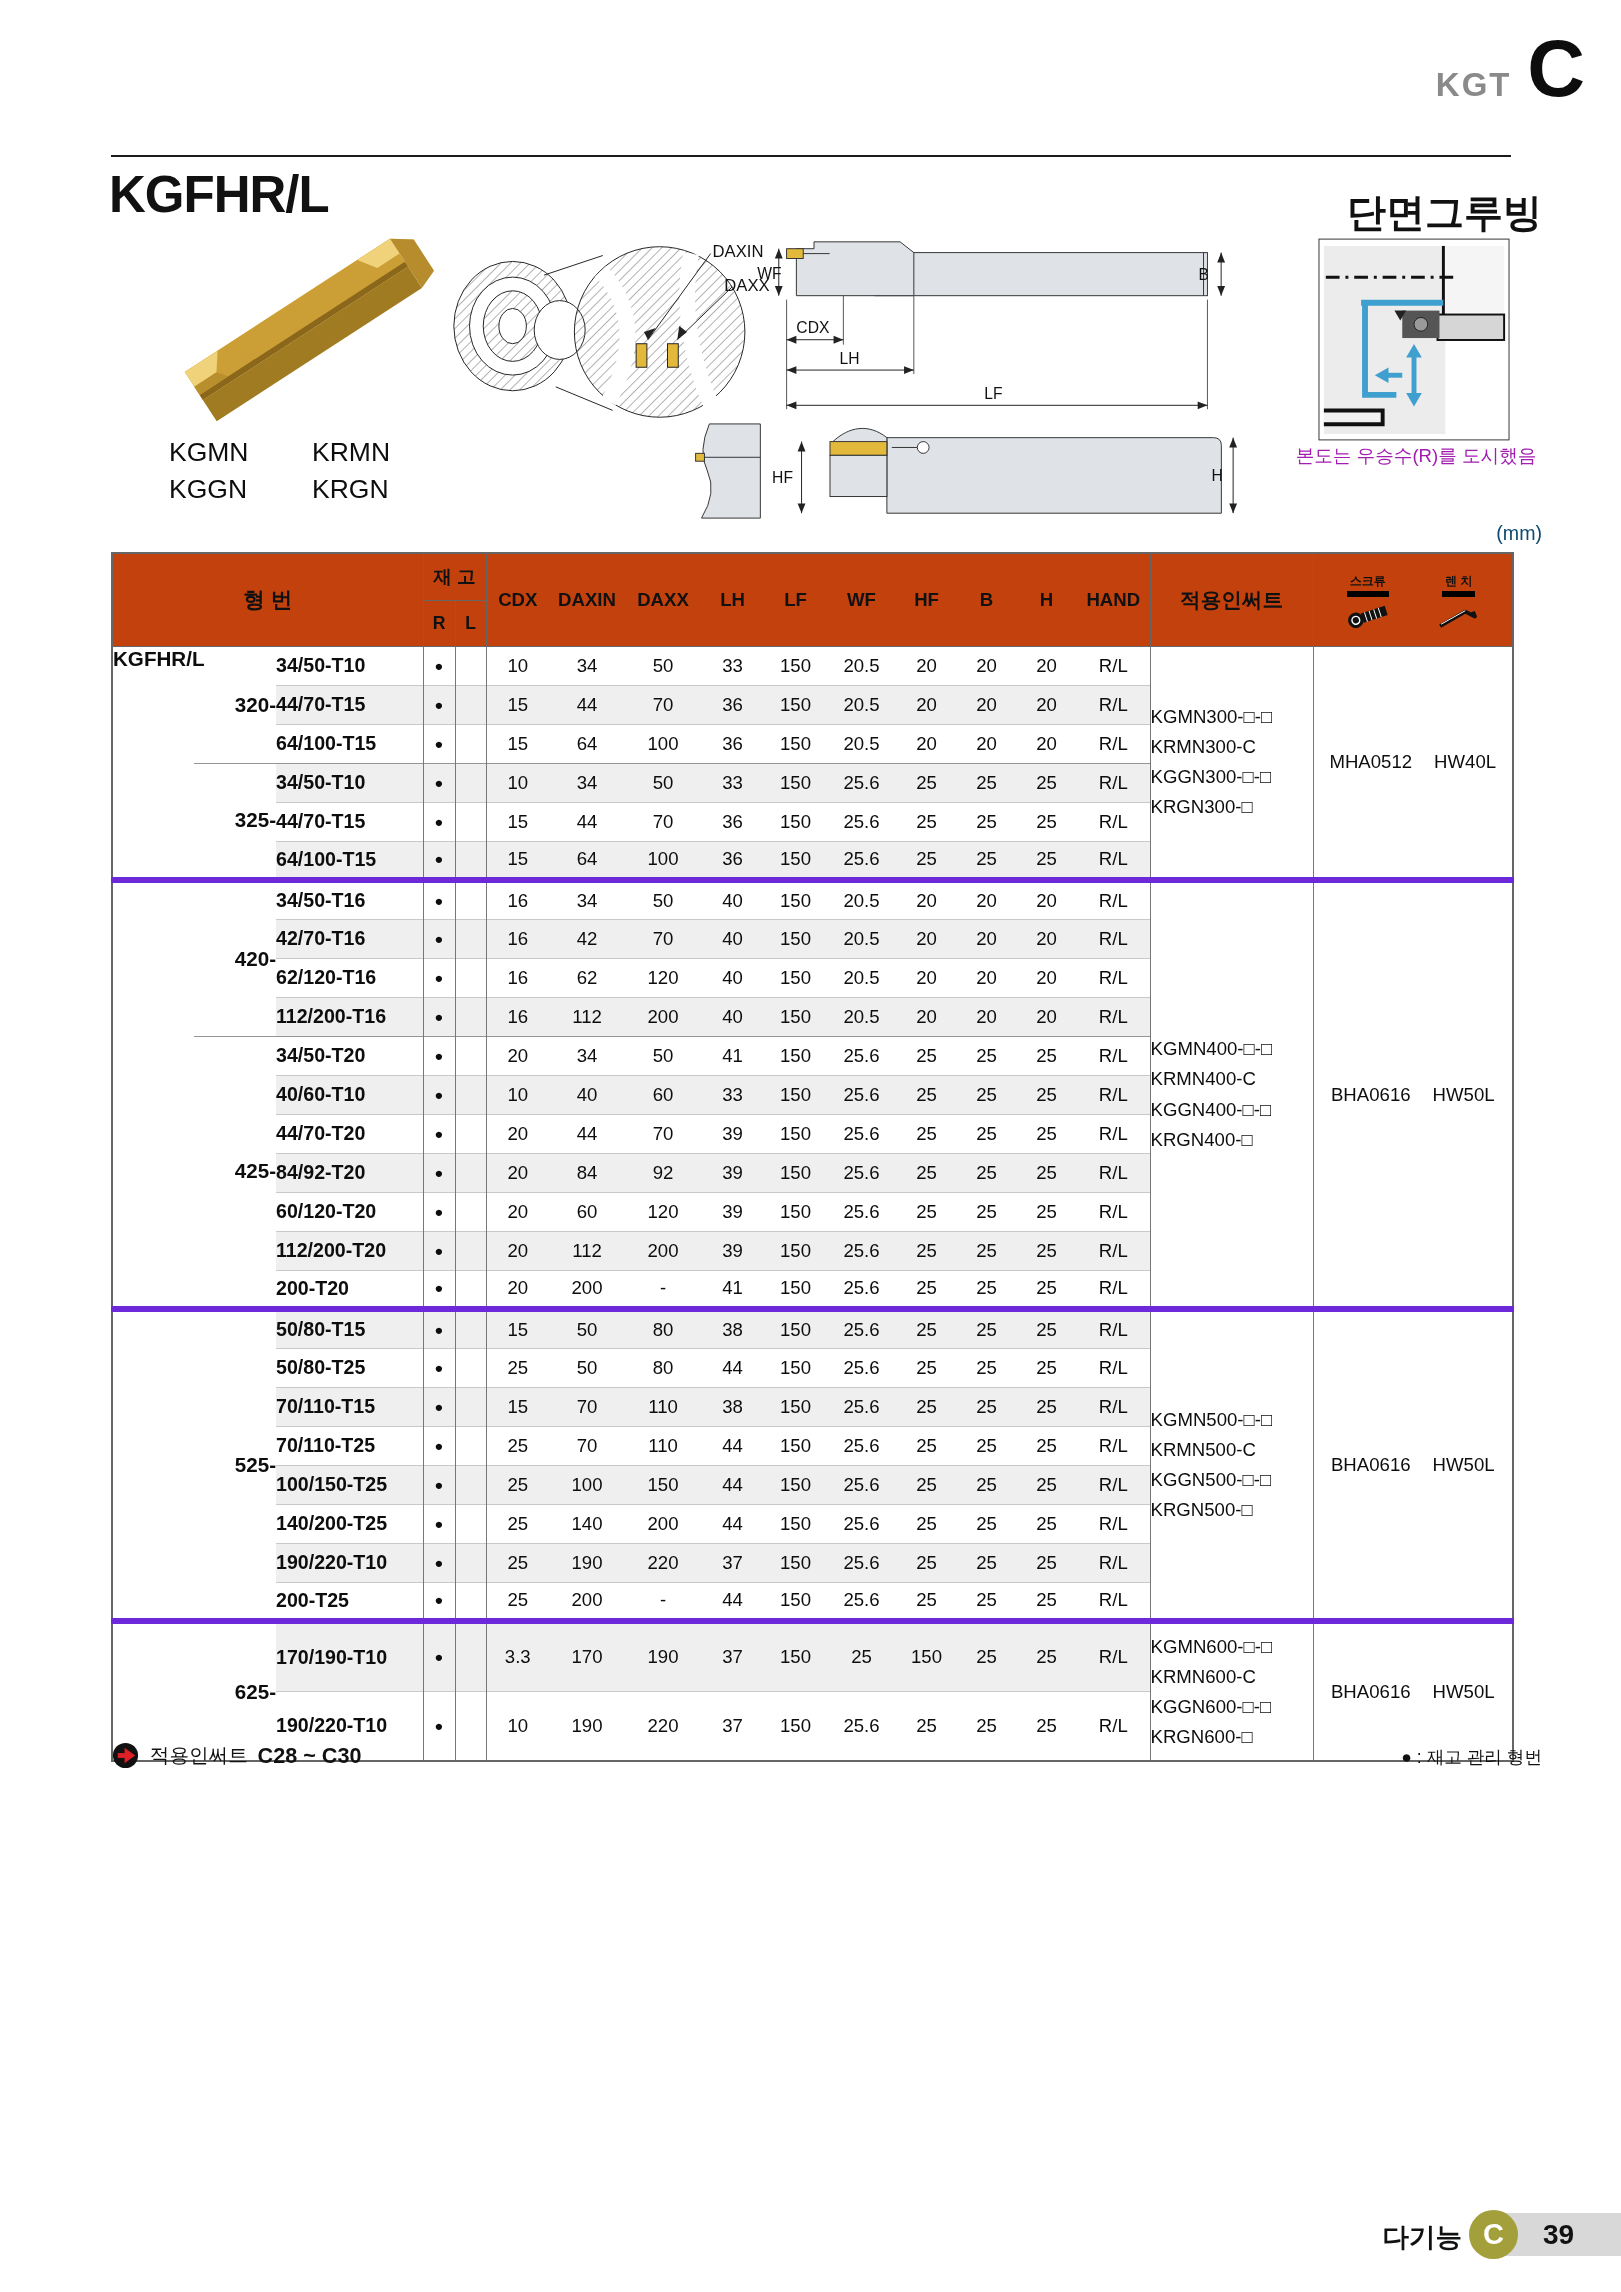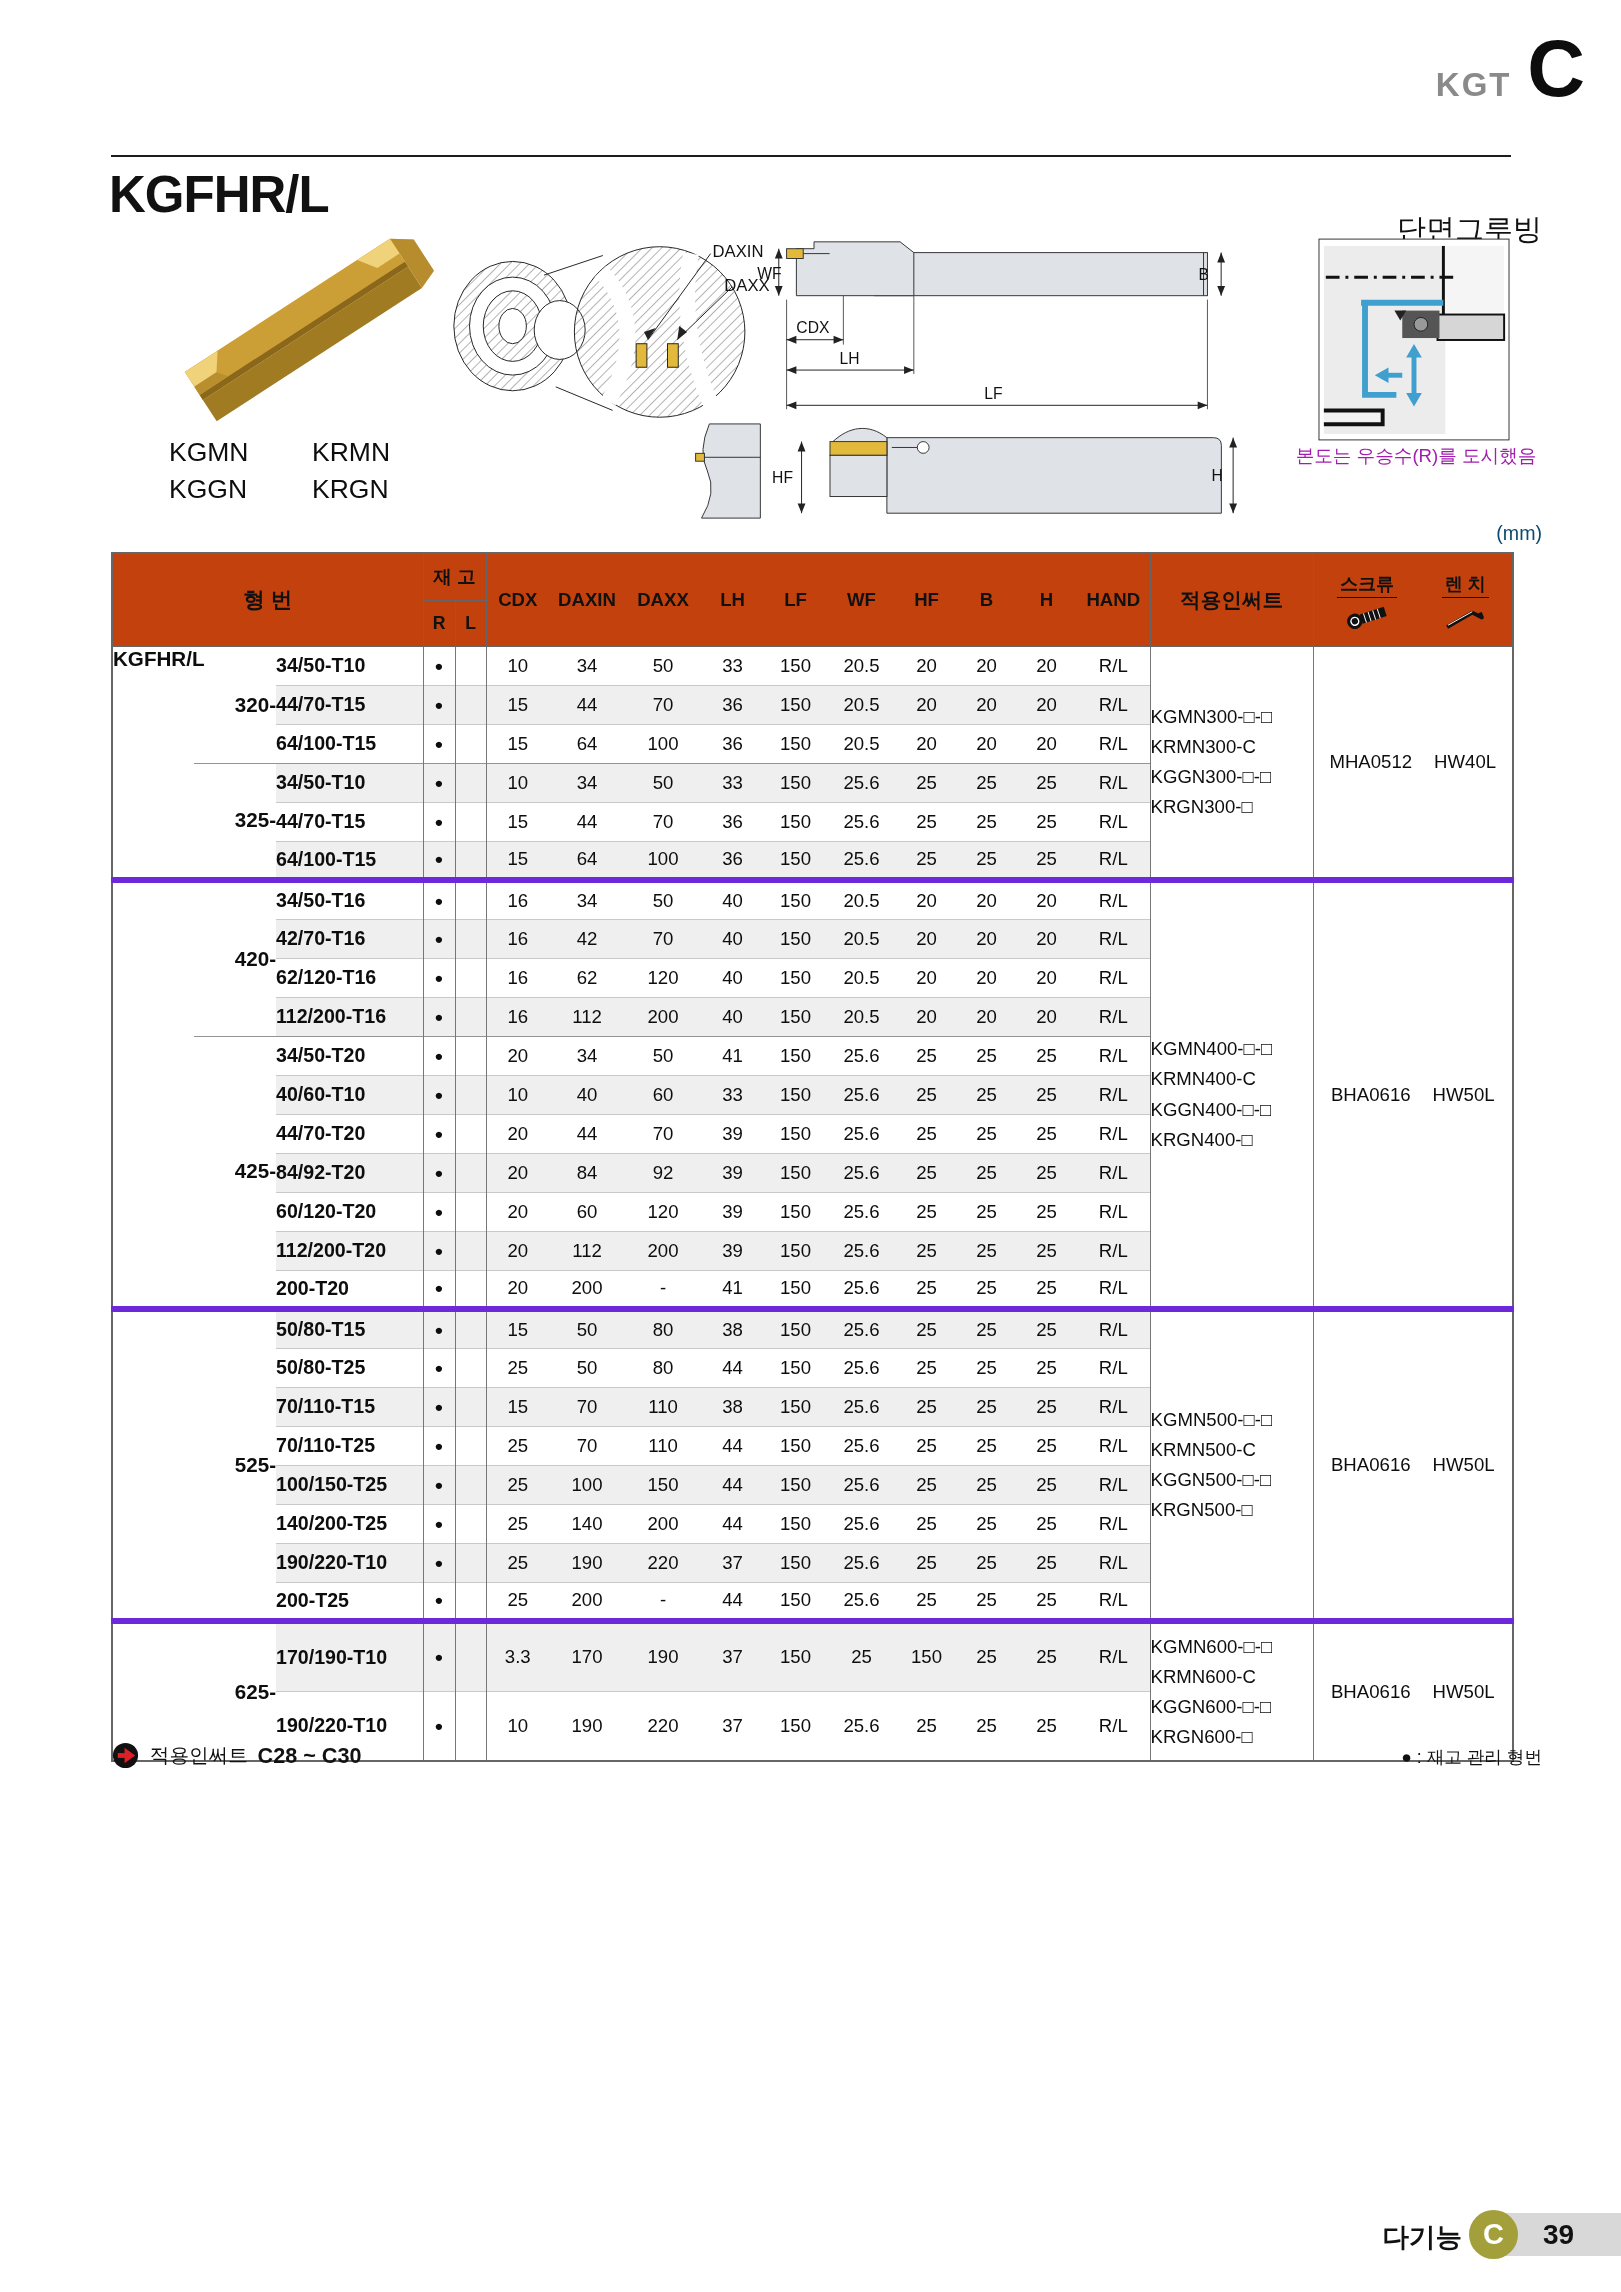--- a/index.html
+++ b/index.html
@@ -7,21 +7,21 @@
   .page{position:relative;width:1621px;height:2293px;background:#fff;overflow:hidden;padding-left:32px;}
 
   
   .brand{position:absolute;top:29px;right:68px;display:flex;align-items:baseline;gap:15.7px;}
   .brand .kgt{font-size:33px;font-weight:bold;color:#8a8a8a;letter-spacing:2px;}
   .brand .letter{font-size:80px;font-weight:bold;color:#0d0d0d;line-height:1;}
 
   .top-rule{position:absolute;left:111px;top:155px;width:1400px;height:2px;background:#1c1c1c;}
 
   .title{position:absolute;left:109px;top:165px;font-size:51px;font-weight:bold;letter-spacing:-1px;}
-  .category{position:absolute;right:111px;top:186px;font-size:29px;font-weight:normal;margin-top:24px;}
+  .category{position:absolute;right:111px;top:186px;font-size:39px;font-weight:bold;}
 
   .insert-labels span{position:absolute;font-size:26.5px;font-weight:normal;color:#0d0d0d;}
   .il-kgmn{left:169px;top:437px;} .il-krmn{left:312px;top:437px;}
   .il-kggn{left:169px;top:474px;} .il-krgn{left:312px;top:474px;}
 
   .svgabs{position:absolute;}
   .mini-caption{position:absolute;left:1269px;top:443px;width:294px;text-align:center;font-size:18.6px;color:#a21caf;}
 
   .unit-label{position:absolute;right:111px;top:522px;font-size:19.6px;color:#0c4a6e;}
 
@@ -32,21 +32,21 @@
   thead tr.h1{height:47px;} thead tr.h2{height:46px;}
   tbody tr{height:39px;} tbody tr.tall{height:70px;}
   th{background:#c2410c;border:1px solid #666;font-weight:bold;font-size:19.6px;color:#111;text-align:center;vertical-align:middle;}
   th.dim{border-left:none;border-right:none;font-size:18.6px;}
   th.model-h{font-size:21.6px;}
   th.stock-h{font-size:18.6px;}
   th.stock-sub{font-size:17.6px;}
   th.ins-h{font-size:20.6px;}
   .swhead{display:flex;justify-content:center;gap:45px;align-items:flex-start;padding-top:3.9px;}
   .swcol{display:flex;flex-direction:column;align-items:center;gap:3.9px;}
-  .swcol .lbl{font-size:18px;border-bottom:1px solid #000000;padding:0 2.9px 1px 2.9px;}
+  .swcol .lbl{font-size:12px;border-bottom:6px solid #000000;padding:0 2.9px 1px 2.9px;}
   td{font-size:18.6px;text-align:center;vertical-align:middle;color:#0d0d0d;}
   td.glabel{font-size:20.6px;font-weight:bold;text-align:left;vertical-align:top;padding:7.8px 0 0 3.9px;}
   td.series{font-size:20.6px;font-weight:bold;text-align:right;padding-right:4.9px;vertical-align:middle;}
   td.model{font-size:19.6px;font-weight:bold;text-align:left;padding-left:2px;}
   td.dot{font-size:14.7px;}
   td.ins{text-align:left;padding-left:7.8px;font-size:18.6px;}
   td.ins div{line-height:1.62;}
   td.sw span{display:inline-block;margin:0 11px;font-size:18.6px;}
   .vr{border-right:1px solid #777;}
   .zeb{background:#efefef;}

